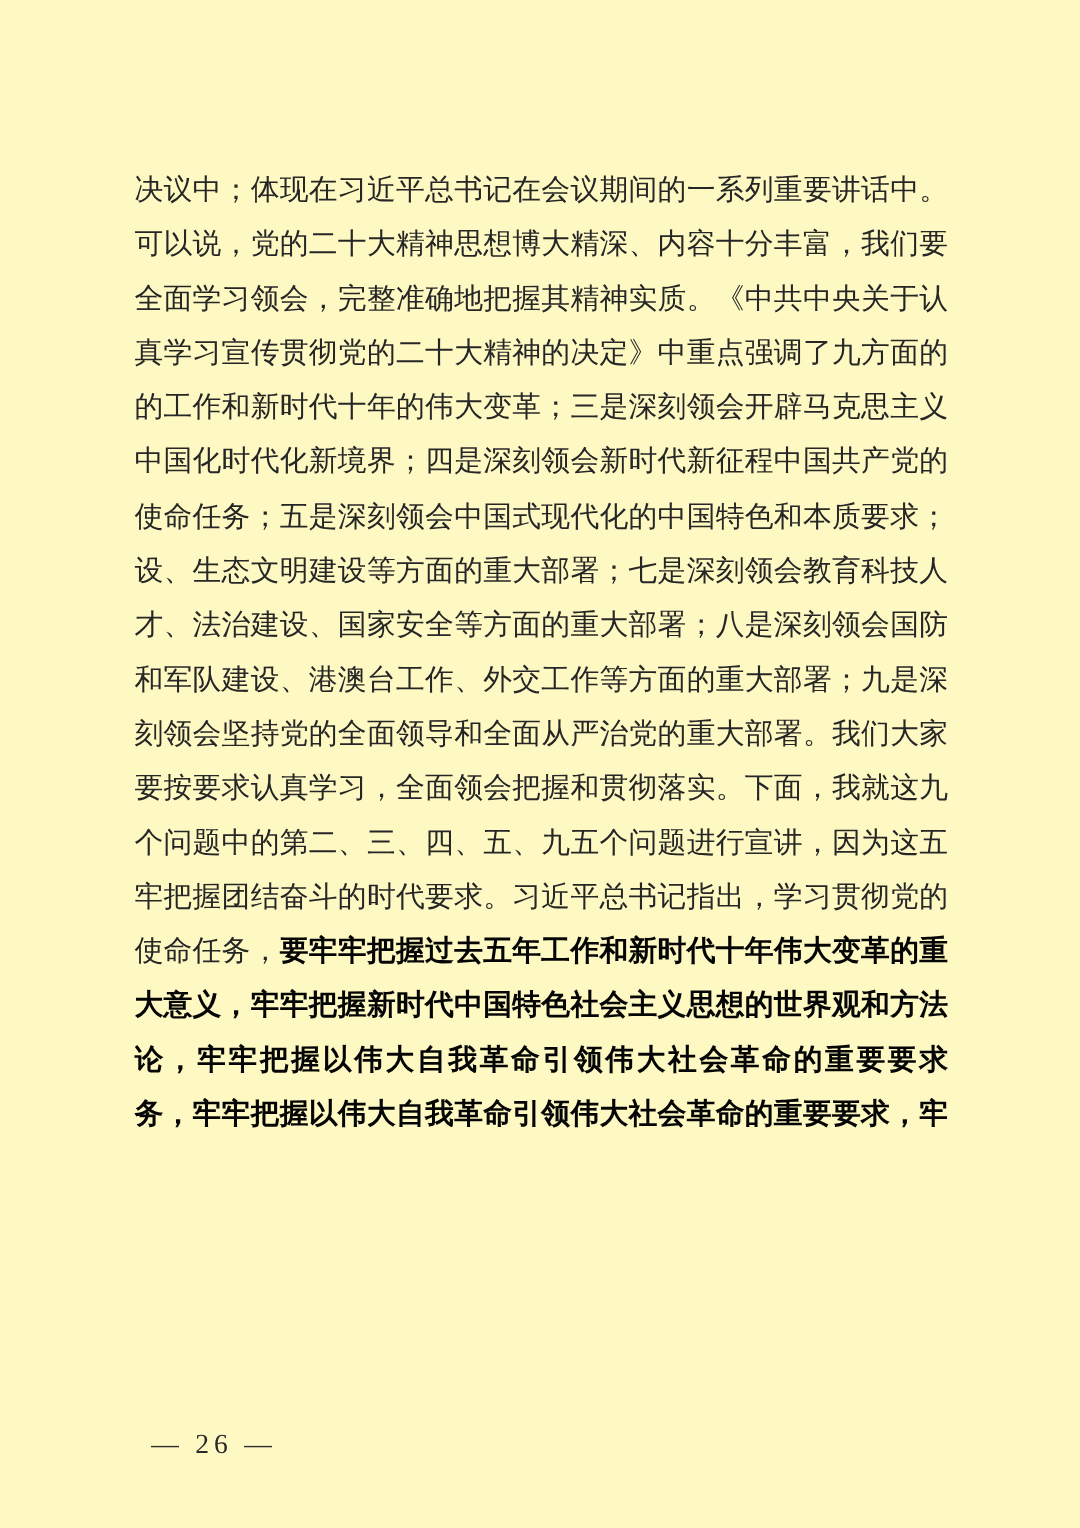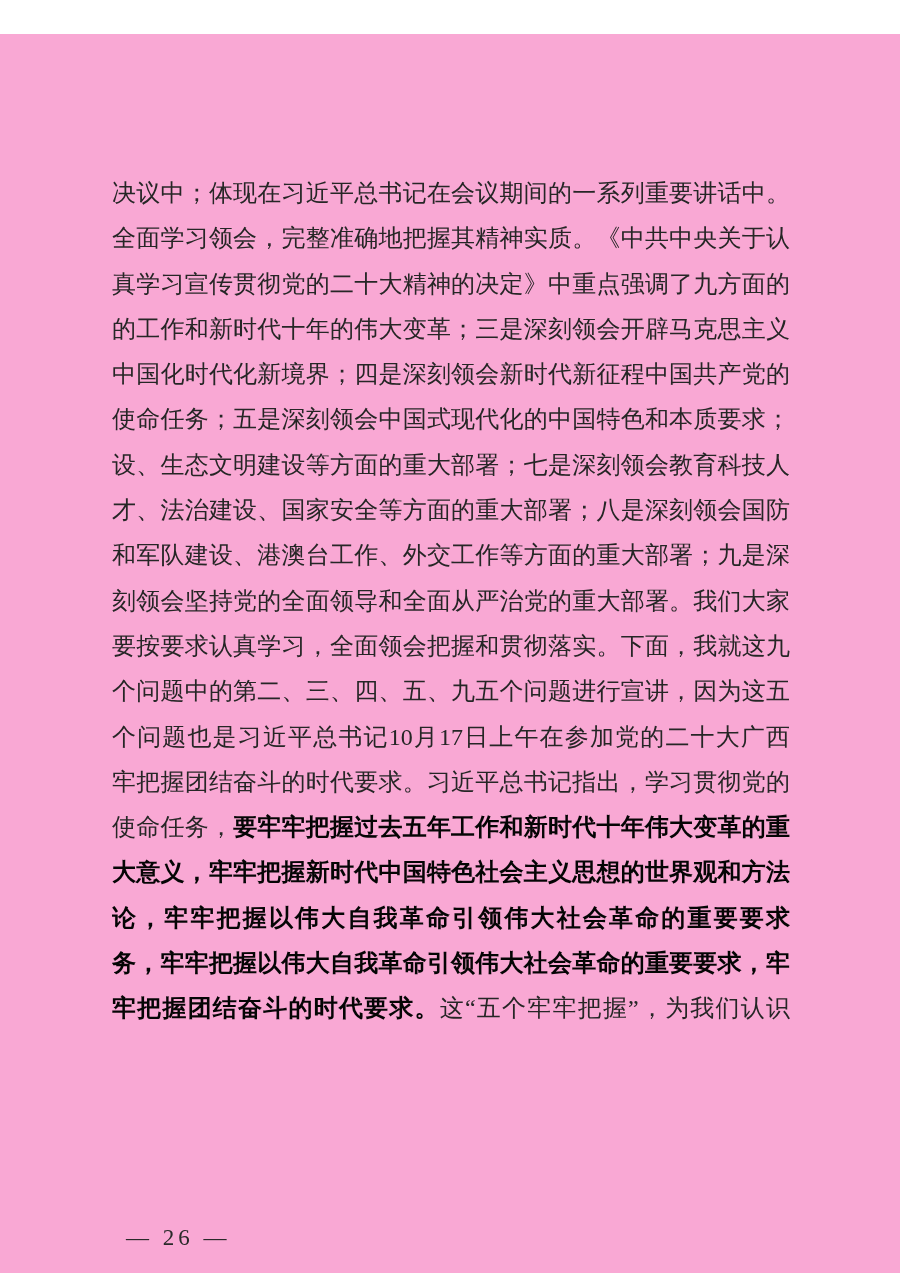--- a/index.html
+++ b/index.html
@@ -10,22 +10,21 @@
     width: 900px;
     height: 1273px;
     background: #ffffff;
     position: relative;
     overflow: hidden;
     font-family: "Liberation Serif", serif;
   }
   .page {
     position: absolute;
     inset: 0;
-    background: #f9a8d4;
-    margin-top: 34px;
+    background: #fef9c3;
   }
   .text-block {
     position: absolute;
     left: 112px;
     top: 137px;
     width: 678px;
   }
   .line {
     font-size: 24px;
     line-height: 45.3px;
@@ -50,33 +49,32 @@
     letter-spacing: 4px;
     white-space: nowrap;
   }
 </style>
 </head>
 <body>
 
 <div class="page">
   <div class="text-block" id="text-block">
       <div class="line"><span class="seg">决议中；体现在习近平总书记在会议期间的一系列重要讲话中。</span></div>
+      <div class="line"><span class="seg">可以说，党的二十大精神思想博大精深、内容十分丰富，我们要</span></div>
       <div class="line"><span class="seg">全面学习领会，完整准确地把握其精神实质。《中共中央关于认</span></div>
       <div class="line"><span class="seg">真学习宣传贯彻党的二十大精神的决定》中重点强调了九方面的</span></div>
       <div class="line"><span class="seg">的工作和新时代十年的伟大变革；三是深刻领会开辟马克思主义</span></div>
       <div class="line"><span class="seg">中国化时代化新境界；四是深刻领会新时代新征程中国共产党的</span></div>
       <div class="line"><span class="seg">使命任务；五是深刻领会中国式现代化的中国特色和本质要求；</span></div>
       <div class="line"><span class="seg">设、生态文明建设等方面的重大部署；七是深刻领会教育科技人</span></div>
       <div class="line"><span class="seg">才、法治建设、国家安全等方面的重大部署；八是深刻领会国防</span></div>
       <div class="line"><span class="seg">和军队建设、港澳台工作、外交工作等方面的重大部署；九是深</span></div>
       <div class="line"><span class="seg">刻领会坚持党的全面领导和全面从严治党的重大部署。我们大家</span></div>
       <div class="line"><span class="seg">要按要求认真学习，全面领会把握和贯彻落实。下面，我就这九</span></div>
       <div class="line"><span class="seg">个问题中的第二、三、四、五、九五个问题进行宣讲，因为这五</span></div>
-      <div class="line"><span class="seg">个问题也是习近平总书记10月17日上午在参加党的二十大广西</span></div>
       <div class="line"><span class="seg">牢把握团结奋斗的时代要求。习近平总书记指出，学习贯彻党的二</span></div>
       <div class="line"><span class="seg">使命任务，</span><span class="seg bold">要牢牢把握过去五年工作和新时代十年伟大变革的重</span></div>
       <div class="line"><span class="seg bold">大意义，牢牢把握新时代中国特色社会主义思想的世界观和方法</span></div>
       <div class="line"><span class="seg bold">论，牢牢把握以伟大自我革命引领伟大社会革命的重要要求</span></div>
       <div class="line"><span class="seg bold">务，牢牢把握以伟大自我革命引领伟大社会革命的重要要求，牢</span></div>
-      <div class="line"><span class="seg bold">牢把握团结奋斗的时代要求。</span><span class="seg">这“五个牢牢把握”，为我们认识</span></div>
     </div>
   <div class="page-number">— 26 —</div>
 </div>
 
 </body></html>

